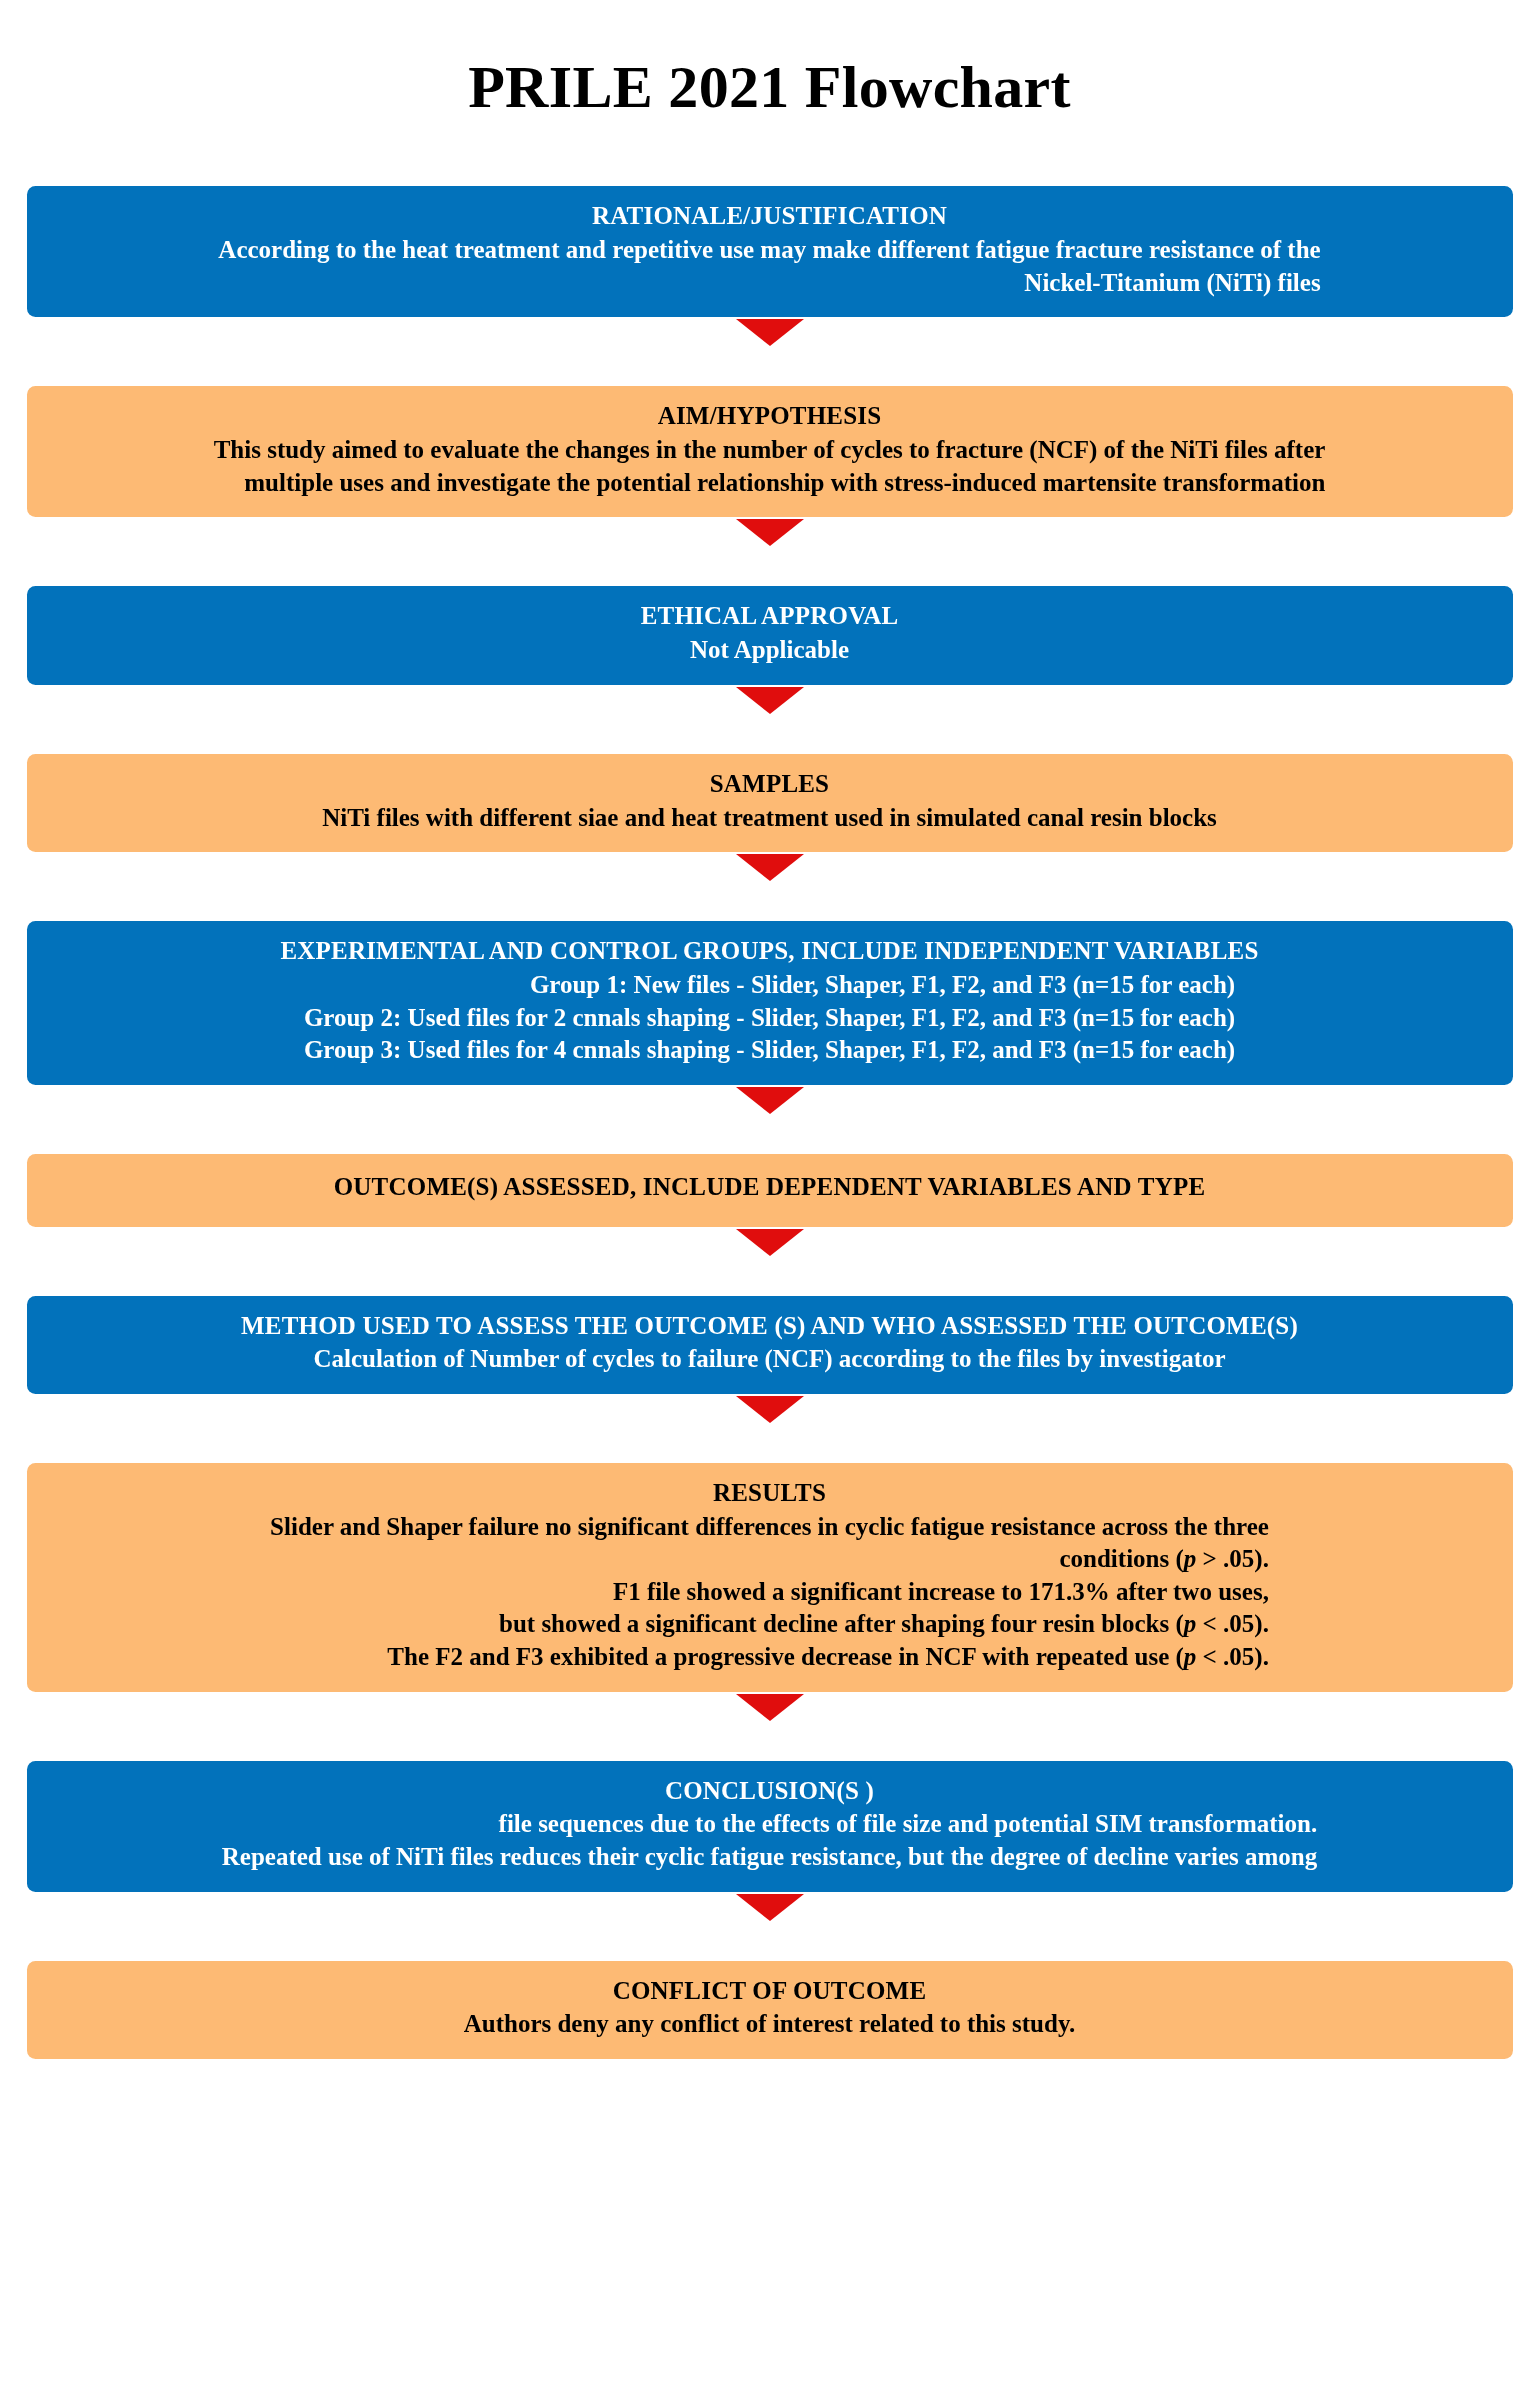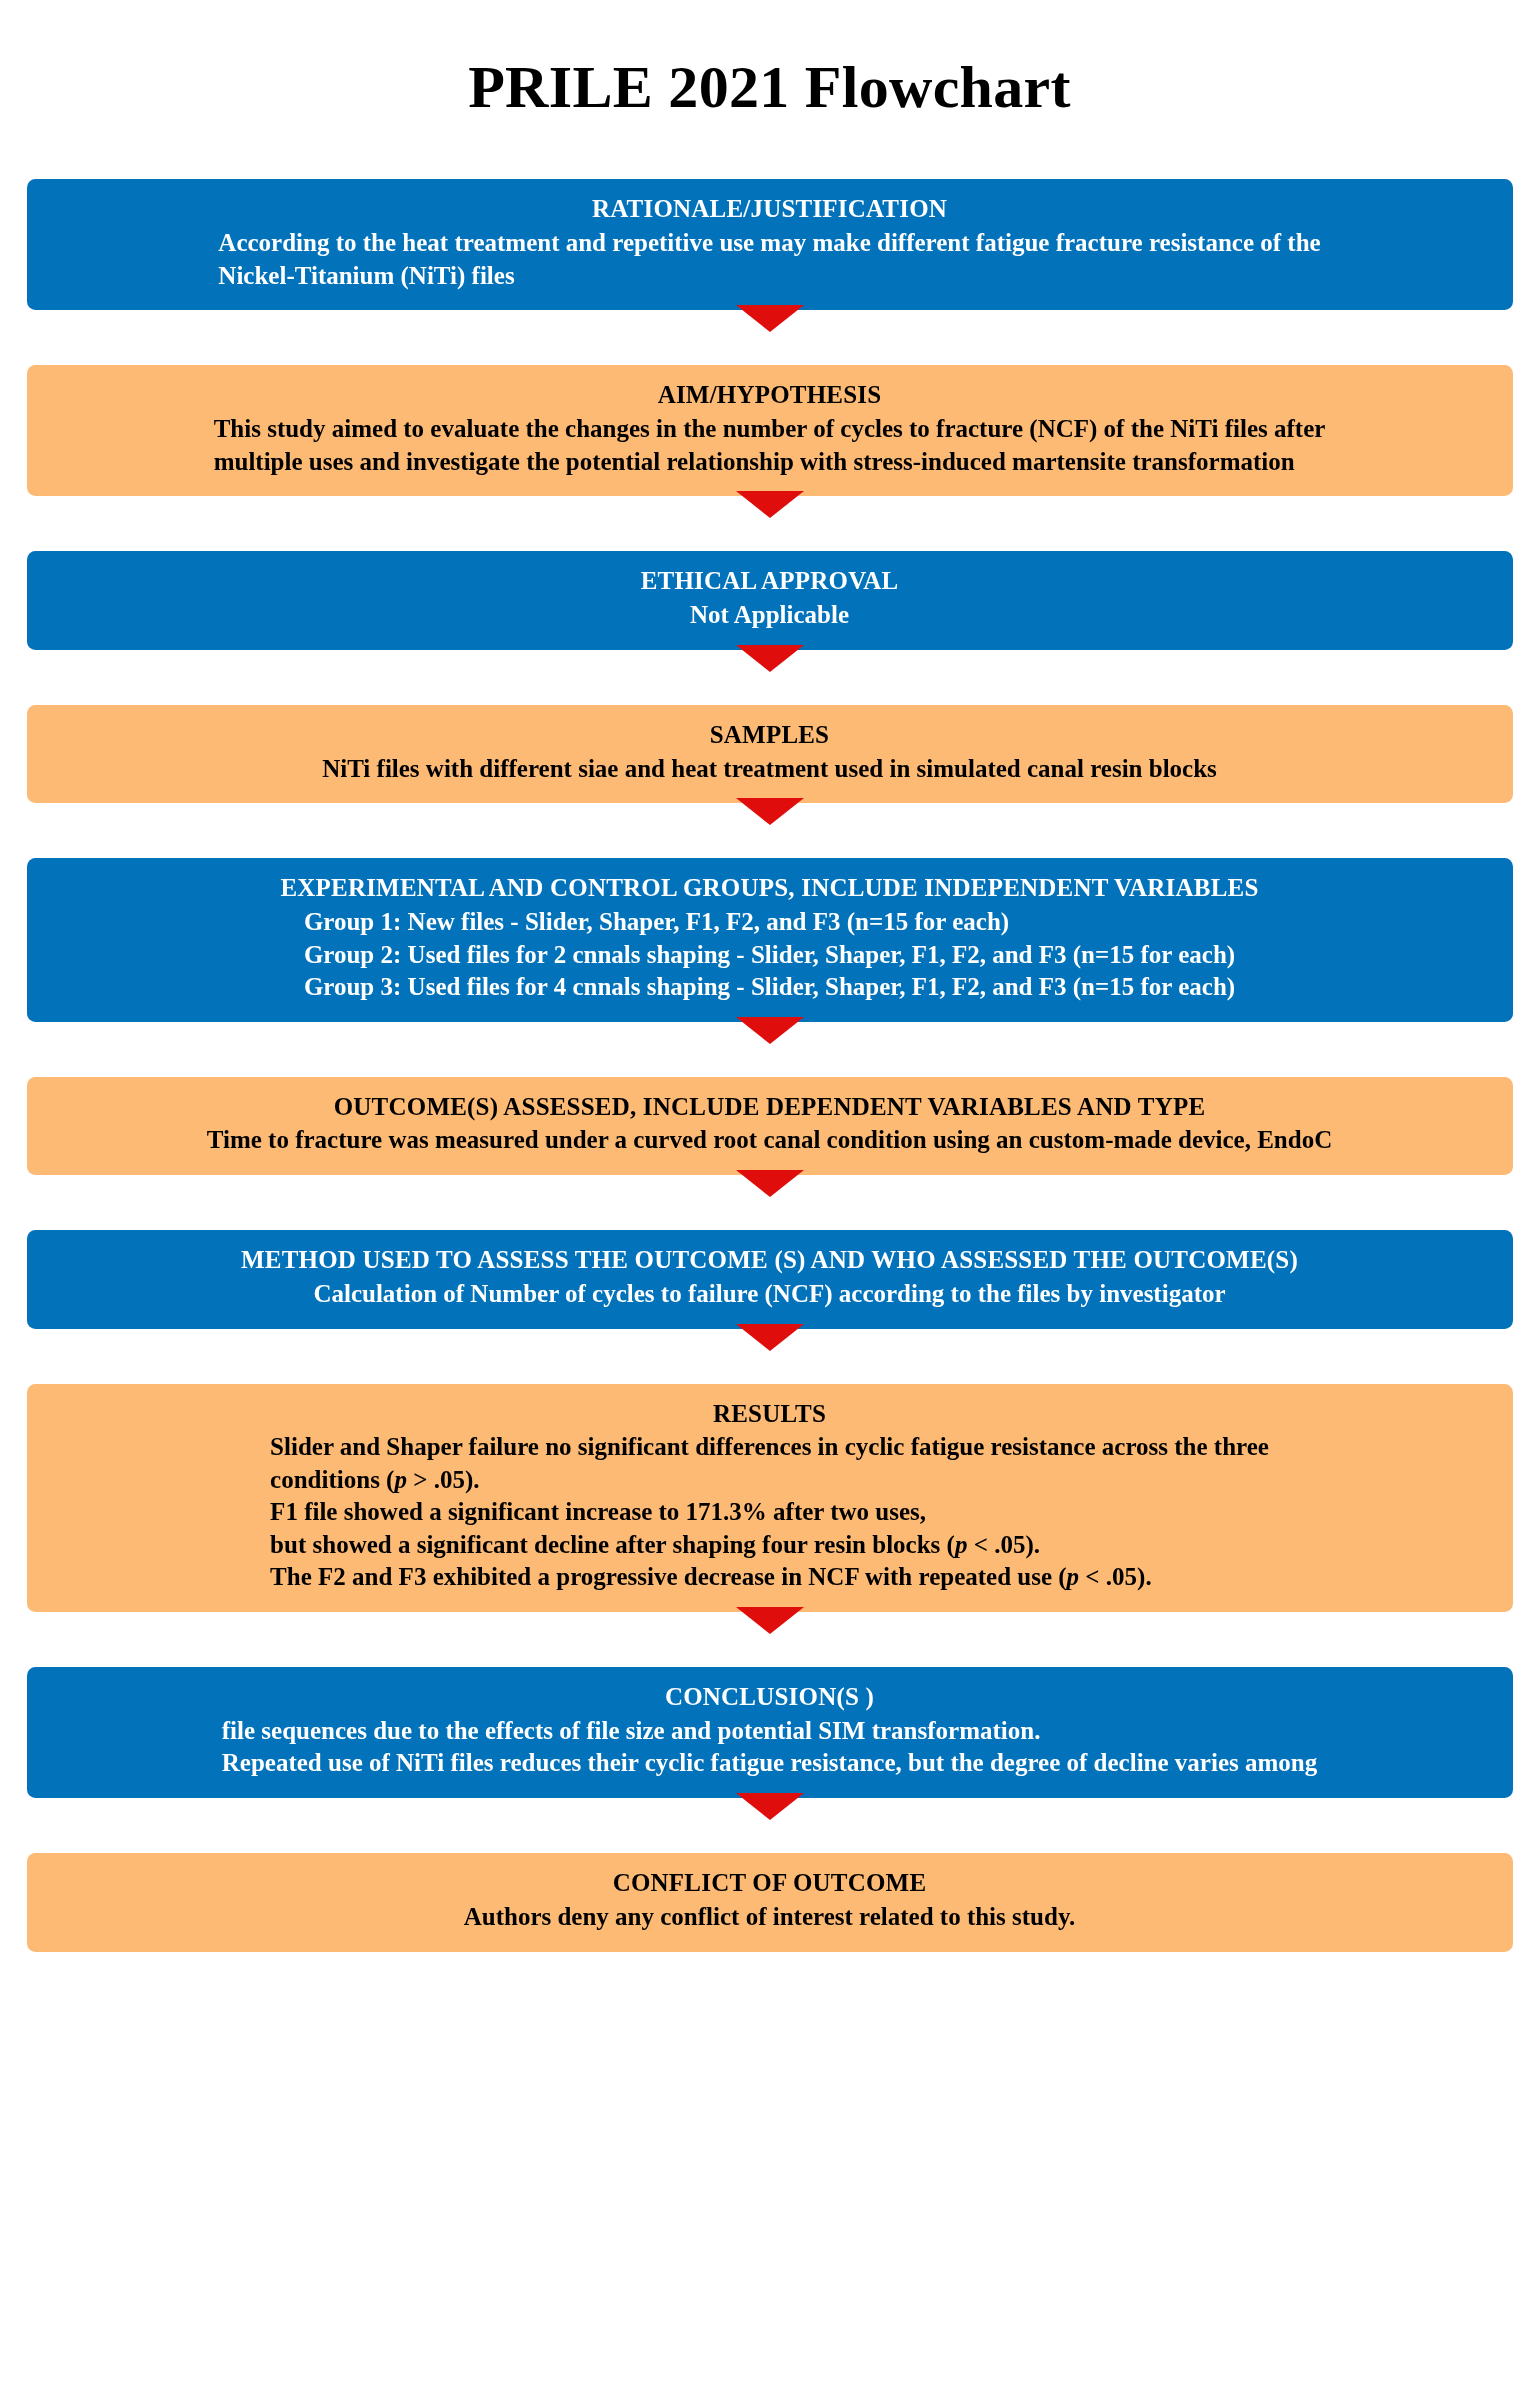--- a/index.html
+++ b/index.html
@@ -41,25 +41,25 @@
     display: flex;
     flex-direction: column;
     align-items: center;
     width: 100%;
   }
 
   
   .node {
     position: relative;
     width: 1486px;
-    margin: 6px auto;
+    margin: 13px auto;
     border-radius: 8.5px;
     box-sizing: border-box;
     padding: 16px 24.4px 18.3px 24.4px;
-    text-align: left;
+    text-align: right;
     display: flex;
     flex-direction: column;
     justify-content: center;
     align-items: center;
   }
   .node.dark {
     background: #0272bb;
     color: #ffffff;
   }
   .node.light {
@@ -212,23 +212,20 @@
 
     <div class="arrow short">
       <span class="glyph">
         <span class="shaft"></span>
         <span class="head"></span>
       </span>
     </div>
 
     <div class="node light h-outcome">
       <div class="node-heading">OUTCOME(S) ASSESSED, INCLUDE DEPENDENT VARIABLES AND TYPE</div>
-      <div class="node-body">
-        <span class="line">Time to fracture was measured under a curved root canal condition using an custom-made device, EndoC</span>
-      </div>
     </div>
 
     <div class="arrow short">
       <span class="glyph">
         <span class="shaft"></span>
         <span class="head"></span>
       </span>
     </div>
 
     <div class="node dark h-method">

